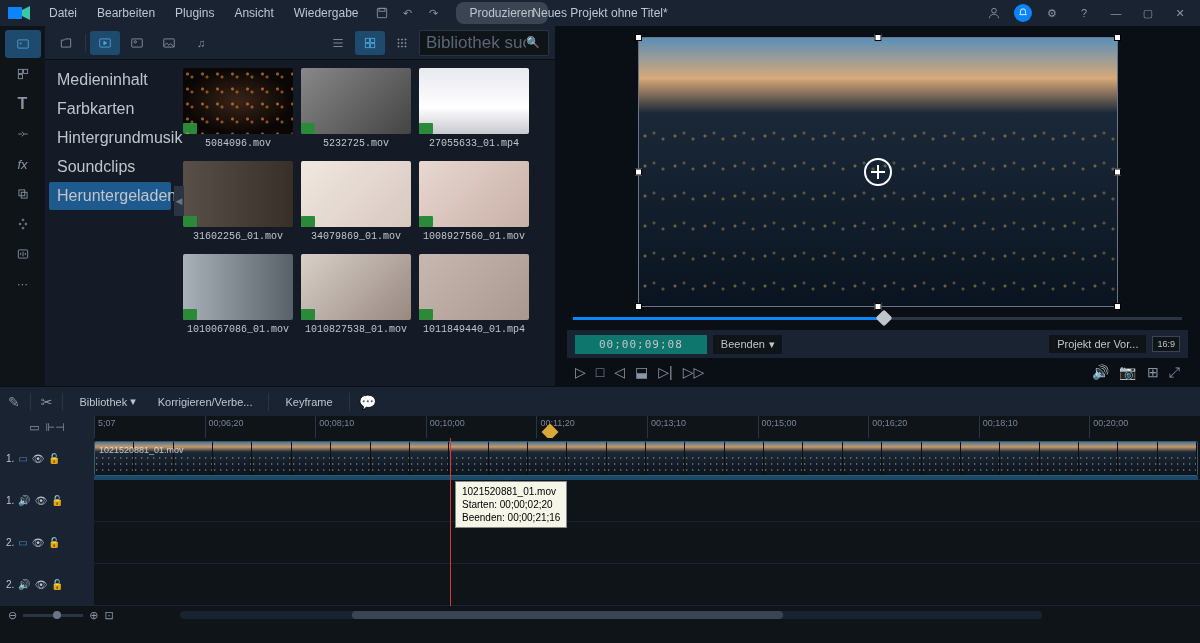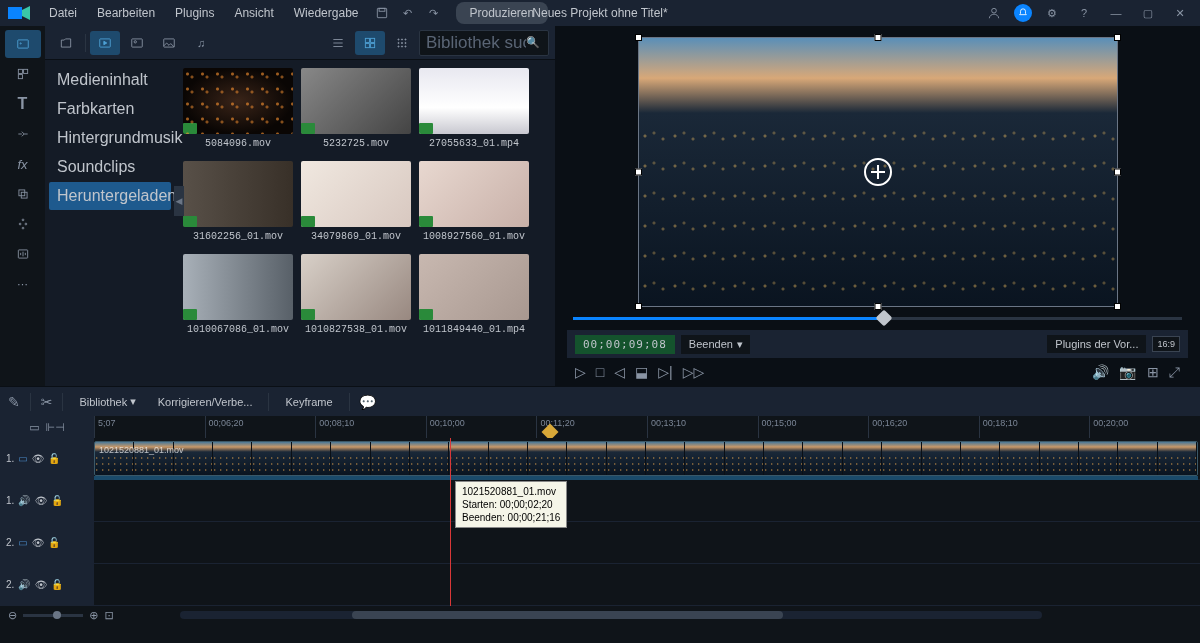--- a/index.html
+++ b/index.html
@@ -54,21 +54,21 @@
 .center-cross::before { width: 14px; height: 2px; }
 .center-cross::after { width: 2px; height: 14px; }
 .city-lights { position: absolute; bottom: 0; left: 0; right: 0; height: 70%; background-image: radial-gradient(circle at 20% 60%, rgba(255,200,100,.4) 1px, transparent 2px), radial-gradient(circle at 50% 50%, rgba(255,200,100,.3) 1px, transparent 2px), radial-gradient(circle at 80% 70%, rgba(255,200,100,.35) 1px, transparent 2px); background-size: 30px 30px; }
 
 .scrub-bar { height: 16px; display: flex; align-items: center; padding: 0 6px; }
 .scrub-track { flex: 1; height: 3px; background: #2a3442; position: relative; }
 .scrub-fill { height: 3px; background: #0a84ff; width: 50%; }
 .scrub-thumb { position: absolute; left: 50%; top: -5px; width: 12px; height: 12px; background: #c0c5cc; border-radius: 2px; transform: rotate(45deg); }
 
 .preview-controls { height: 28px; background: #1a2332; display: flex; align-items: center; padding: 0 8px; gap: 6px; margin-top: 4px; }
-.timecode { background: #14532d; padding: 3px 8px; font-family: monospace; font-size: 11px; letter-spacing: 1px; }
+.timecode { background: #0f766e; padding: 3px 24px; font-family: monospace; font-size: 11px; letter-spacing: 1px; }
 .fit-dropdown { background: #0f1419; padding: 3px 8px; font-size: 11px; display: flex; align-items: center; gap: 4px; cursor: pointer; }
 .render-btn { margin-left: auto; background: #0f1419; padding: 3px 8px; font-size: 11px; cursor: pointer; }
 .aspect-btn { background: #0f1419; padding: 2px 4px; font-size: 9px; border: 1px solid #3a4452; }
 .transport-row { height: 28px; display: flex; align-items: center; padding: 0 8px; gap: 10px; }
 .transport-right { margin-left: auto; display: flex; gap: 10px; }
 .p-icon { color: #8a95a5; cursor: pointer; font-size: 14px; }
 
 .timeline-toolbar { height: 30px; background: #1a2332; display: flex; align-items: center; padding: 0 8px; gap: 10px; border-top: 1px solid #0a0f15; }
 .tl-divider { width: 1px; height: 18px; background: #2a3442; }
 .tl-btn { padding: 3px 6px; font-size: 11px; color: #c0c5cc; cursor: pointer; display: flex; align-items: center; gap: 3px; }
@@ -351,21 +351,21 @@
           <div class="scrub-fill"></div>
           <div class="scrub-thumb"></div>
         </div>
     </div>
     <div class="preview-controls">
       <div class="timecode">00;00;09;08</div>
       <div class="fit-dropdown">
           <span>Beenden</span>
           <span>▾</span>
         </div>
-      <div class="render-btn">Plugins der Vor...</div>
+      <div class="render-btn">Projekt der Vor...</div>
       <div class="aspect-btn">16:9</div>
     </div>
     <div class="transport-row">
       <span class="p-icon">▷</span>
       <span class="p-icon">□</span>
       <span class="p-icon">◁</span>
       <span class="p-icon">⬓</span>
       <span class="p-icon">▷|</span>
       <span class="p-icon">▷▷</span>
       <div class="transport-right">

